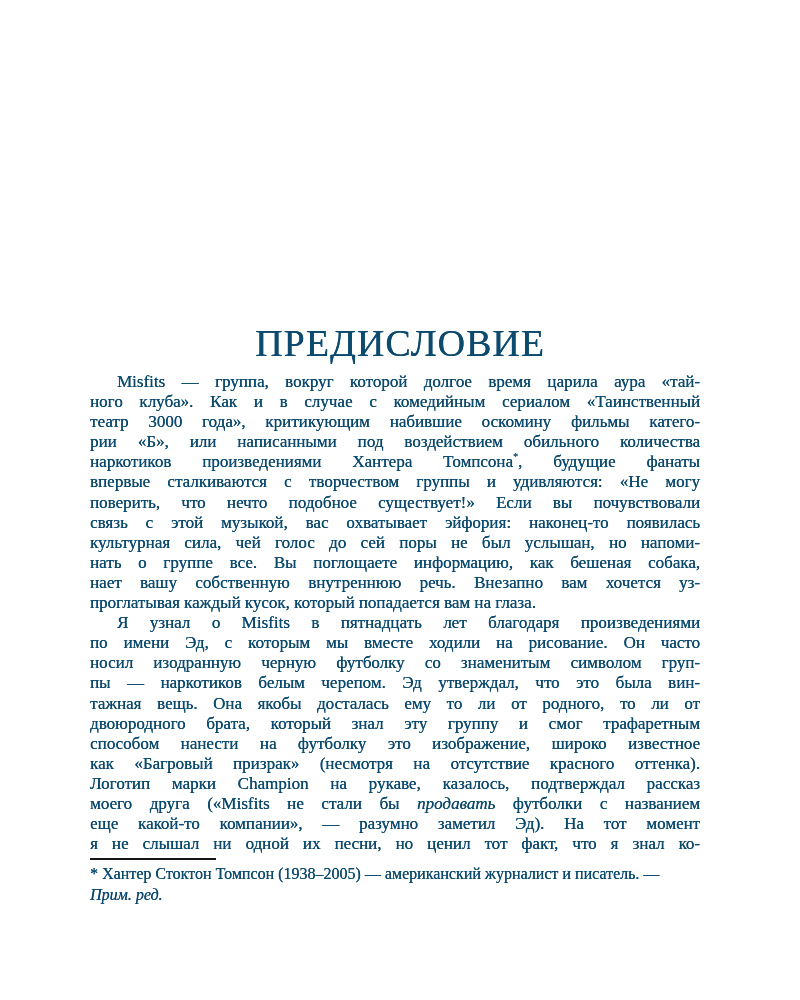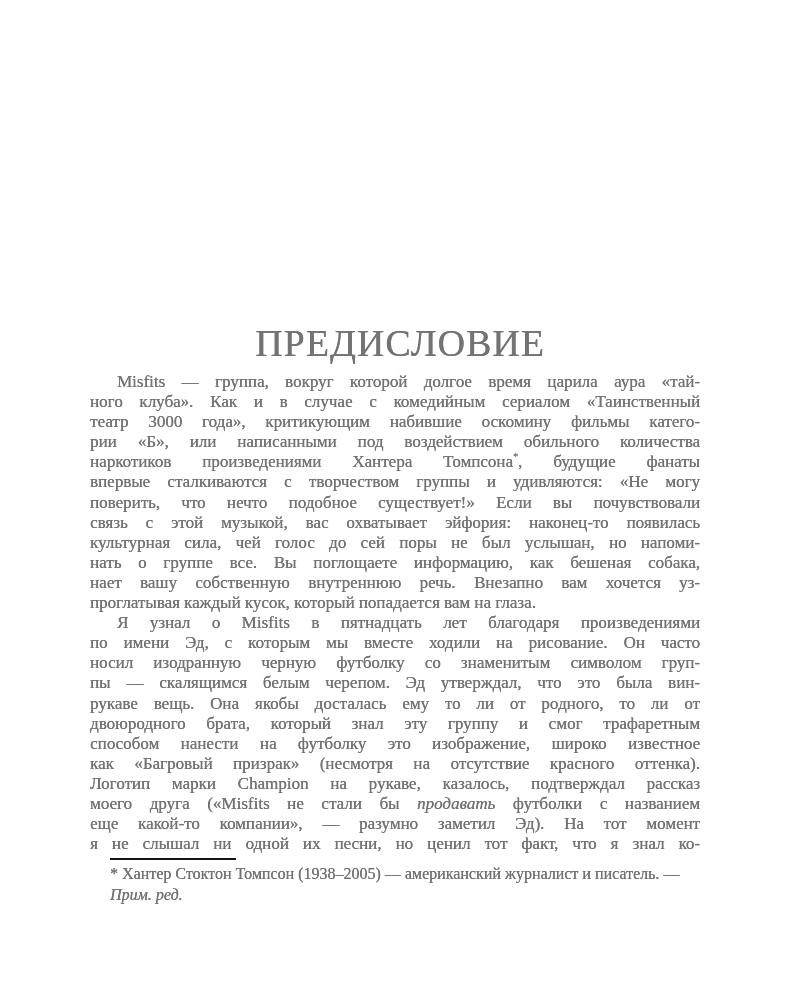--- a/index.html
+++ b/index.html
@@ -4,21 +4,21 @@
 <style>
   * { margin: 0; padding: 0; box-sizing: border-box; }
   html, body { background: #ffffff; }
   .sheet {
     position: relative;
     width: 800px;
     height: 1000px;
     background: #ffffff;
     overflow: hidden;
     font-family: "Liberation Serif", serif;
-    color: #737373;
+    color: #0c4a6e;
   }
   .content {
     position: absolute;
     left: 90px;
     top: 0;
     width: 610px;
   }
   .chapter-title {
     position: absolute;
     top: 324px;
@@ -54,21 +54,20 @@
     line-height: 0;
   }
   .footnote {
     position: absolute;
     top: 858px;
     left: 0;
     width: 610px;
     font-size: 16px;
     line-height: 20.5px;
     text-shadow: 0.2px 0 0 currentColor;
-    margin-left: 20px;
   }
   .fn-rule {
     width: 126px;
     height: 2px;
     background: #151515;
     margin-bottom: 4px;
   }
 </style>
 </head>
 <body>
@@ -91,22 +90,22 @@
         <div class="ln">культурная сила, чей голос до сей поры не был услышан, но напоми-</div>
         <div class="ln">нать о группе все. Вы поглощаете информацию, как бешеная собака,</div>
         <div class="ln">нает вашу собственную внутреннюю речь. Внезапно вам хочется уз-</div>
         <div class="ln noj">проглатывая каждый кусок, который попадается вам на глаза.</div>
       </div>
 
       <div>
         <div class="ln indent">Я узнал о Misfits в пятнадцать лет благодаря произведениями</div>
         <div class="ln">по имени Эд, с которым мы вместе ходили на рисование. Он часто</div>
         <div class="ln">носил изодранную черную футболку со знаменитым символом груп-</div>
-        <div class="ln">пы — скалящимся белым черепом. Эд утверждал, что это была вин-</div>
-        <div class="ln">рукаве вещь. Она якобы досталась ему то ли от родного, то ли от</div>
+        <div class="ln">пы — наркотиков белым черепом. Эд утверждал, что это была вин-</div>
+        <div class="ln">тажная вещь. Она якобы досталась ему то ли от родного, то ли от</div>
         <div class="ln">двоюродного брата, который знал эту группу и смог трафаретным</div>
         <div class="ln">способом нанести на футболку это изображение, широко известное</div>
         <div class="ln">как «Багровый призрак» (несмотря на отсутствие красного оттенка).</div>
         <div class="ln">Логотип марки Champion на рукаве, казалось, подтверждал рассказ</div>
         <div class="ln"><span>моего друга («Misfits не стали бы </span><span class="it">продавать</span><span> футболки с названием</span></div>
         <div class="ln">еще какой-то компании», — разумно заметил Эд). На тот момент</div>
         <div class="ln">я не слышал ни одной их песни, но ценил тот факт, что я знал ко-</div>
       </div>
 
     </div>

